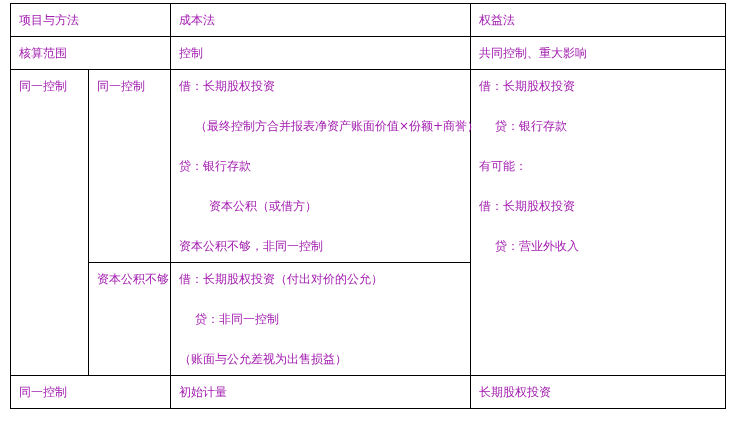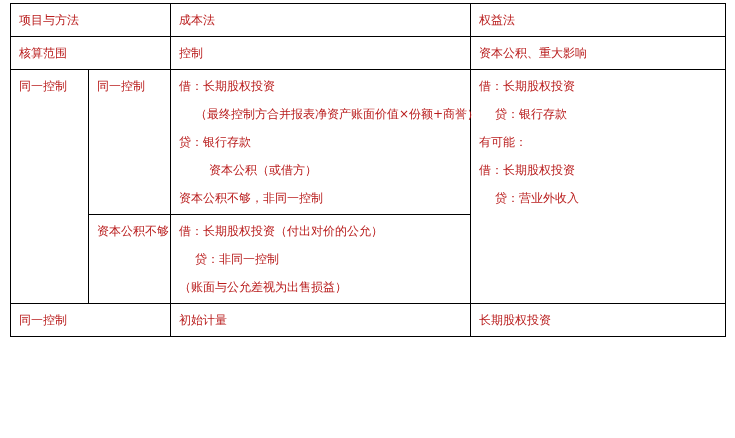--- a/index.html
+++ b/index.html
@@ -27,35 +27,35 @@
     margin-top: 3px;
     table-layout: fixed;
     font-size: 12px;
   }
   table.cmp td {
     border: 1px solid #000000;
     vertical-align: top;
     padding: 7px 8px 7px 8px;
     line-height: 1.5;
     font-size: 12px;
-    color: #b91c1c;
+    color: #a21caf;
   }
   
   col.c-label   { width: 78px; }
   col.c-sub     { width: 82px; }
   col.c-cost    { width: 300px; }
   col.c-equity  { width: 255px; }
 
   .cell-line {
     white-space: nowrap;
   }
   .ind-1 { padding-left: 0; }
   .ind-2 { padding-left: 16px; }
   .ind-3 { padding-left: 30px; }
-  .gap-t { margin-top: 10px; }
+  .gap-t { margin-top: 22px; }
   .first-line { margin-top: 0; }
   .head-cell { }
   .pad-row td { padding-top: 9px; padding-bottom: 9px; }
 </style>
 </head>
 <body>
 
 <div class="sheet">
   <table class="cmp">
     <colgroup>
@@ -79,21 +79,21 @@
       </tr>
 
       <tr class="pad-row">
         <td colspan="2">
           <div class="cell-line">核算范围</div>
         </td>
         <td>
           <div class="cell-line">控制</div>
         </td>
         <td>
-          <div class="cell-line">资本公积、重大影响</div>
+          <div class="cell-line">共同控制、重大影响</div>
         </td>
       </tr>
 
       <tr>
         <td rowspan="2">
           <div class="cell-line">同一控制</div>
         </td>
         <td>
           <div class="cell-line">同一控制</div>
         </td>

